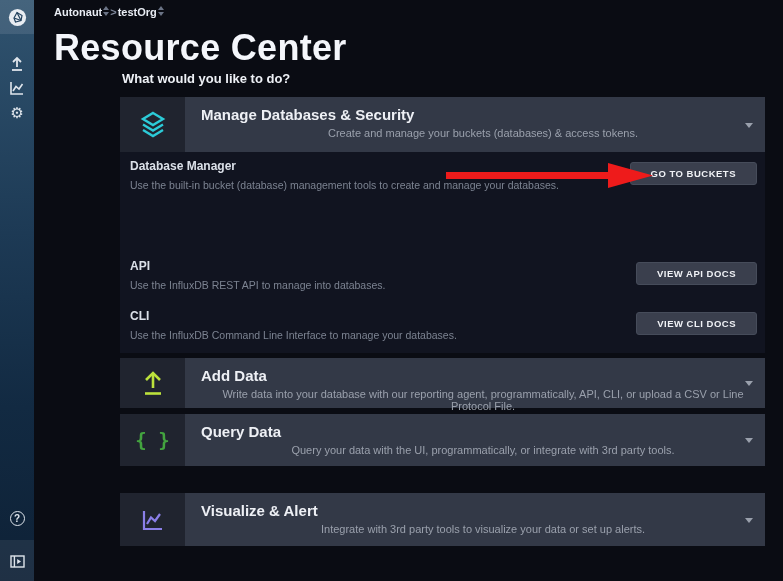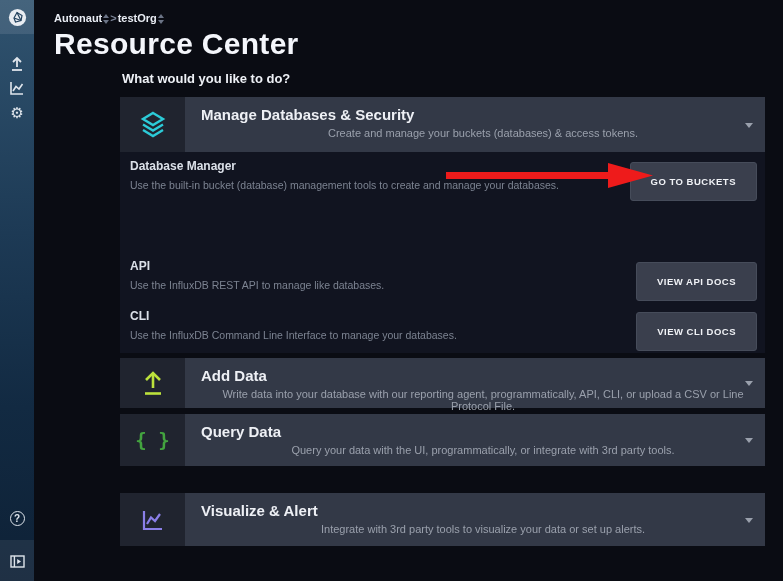--- a/index.html
+++ b/index.html
@@ -16,48 +16,48 @@
     align-items:center; justify-content:center; cursor:pointer; }
   .nav-ico svg { display:block; }
   .gear-glyph { font-size:15px; color:#dfe5ec; line-height:1; }
   .help-circle { width:15px; height:15px; border:1.5px solid #dfe5ec; border-radius:50%;
     color:#dfe5ec; font-size:10px; font-weight:bold; display:flex; align-items:center; justify-content:center; }
   .bottom-tile { position:absolute; left:0; top:540px; width:34px; height:41px;
     background:rgba(255,255,255,0.07); }
 
   
   .breadcrumb { position:absolute; left:54px; top:6px; height:18px; display:flex;
-    align-items:flex-end; gap:1px; }
+    align-items:flex-start; gap:1px; }
   .crumb { font-size:11px; font-weight:bold; color:#e9edf4; cursor:pointer; }
   .crumb-sep { font-size:11px; font-weight:bold; color:#7d8699; }
   .sort-caret { display:flex; flex-direction:column; gap:2px; cursor:pointer; }
   .sort-caret .up { width:0; height:0; border-left:3px solid transparent; border-right:3px solid transparent; border-bottom:4px solid #6b7486; }
   .sort-caret .down { width:0; height:0; border-left:3px solid transparent; border-right:3px solid transparent; border-top:4px solid #6b7486; }
 
   
-  .page-title { position:absolute; left:54px; top:27px; font-size:30px; font-weight:800;
+  .page-title { position:absolute; left:54px; top:27px; font-size:36px; font-weight:800;
     color:#f4f6fb; letter-spacing:0.3px;text-align:right; }
   .prompt { position:absolute; left:122px; top:71px; font-size:13px; font-weight:bold; color:#eef1f6; }
 
   
   .card { position:absolute; left:120px; width:645px; background:#333947; display:flex;
     cursor:pointer; }
   .icon-tile { width:65px; flex:0 0 65px; background:#20242f; display:flex;
     align-items:center; justify-content:center; }
   .card-text { padding:9px 0 0 16px; flex:1; }
   .card-title { font-size:15px; font-weight:bold; color:#eef0f5; }
   .card-desc { margin-top:4px; font-size:11px; color:#9aa0ac;text-align:center; }
   .chevron { position:absolute; right:12px; top:50%; margin-top:-2px; width:0; height:0;
     border-left:4px solid transparent; border-right:4px solid transparent; border-top:5px solid #9aa0ac; }
 
   .card-body { position:absolute; left:120px; top:152px; width:645px; height:201px; background:#111420; }
   .row { position:absolute; left:10px; right:8px; height:44px; }
   .row-title { font-size:12px; font-weight:bold; color:#dbe0e8; }
   .row-desc { margin-top:6px; font-size:10.5px; color:#7c8391; }
-  .row-btn { position:absolute; right:0; top:3px; height:39px; padding:0 20px;
+  .row-btn { position:absolute; right:0; top:3px; height:23px; padding:0 20px;
     background:#3a3f4d; border:1px solid #464c5a; border-radius:3px; color:#f0f2f6;
     font-family:"Liberation Sans", sans-serif; font-size:9.5px; font-weight:bold;
     letter-spacing:0.5px; cursor:pointer; }
 
   .braces-glyph { font-family:"DejaVu Sans Mono", monospace; font-size:19px; font-weight:bold; color:#43a33f; }
 
   .red-arrow { position:absolute; left:446px; top:161px; pointer-events:none; }
 </style>
 </head>
 <body>
@@ -140,21 +140,21 @@
   </div>
 
   <div class="card-body">
     <div class="row" style="top:7px">
       <div class="row-title">Database Manager</div>
       <div class="row-desc">Use the built-in bucket (database) management tools to create and manage your databases.</div>
       <button class="row-btn">GO TO BUCKETS</button>
     </div>
     <div class="row" style="top:107px">
       <div class="row-title">API</div>
-      <div class="row-desc">Use the InfluxDB REST API to manage like databases.</div>
+      <div class="row-desc">Use the InfluxDB REST API to manage into databases.</div>
       <button class="row-btn">VIEW API DOCS</button>
     </div>
     <div class="row" style="top:157px">
       <div class="row-title">CLI</div>
       <div class="row-desc">Use the InfluxDB Command Line Interface to manage your databases.</div>
       <button class="row-btn">VIEW CLI DOCS</button>
     </div>
   </div>
 
   <div class="card" style="top:358px; height:50px;">

